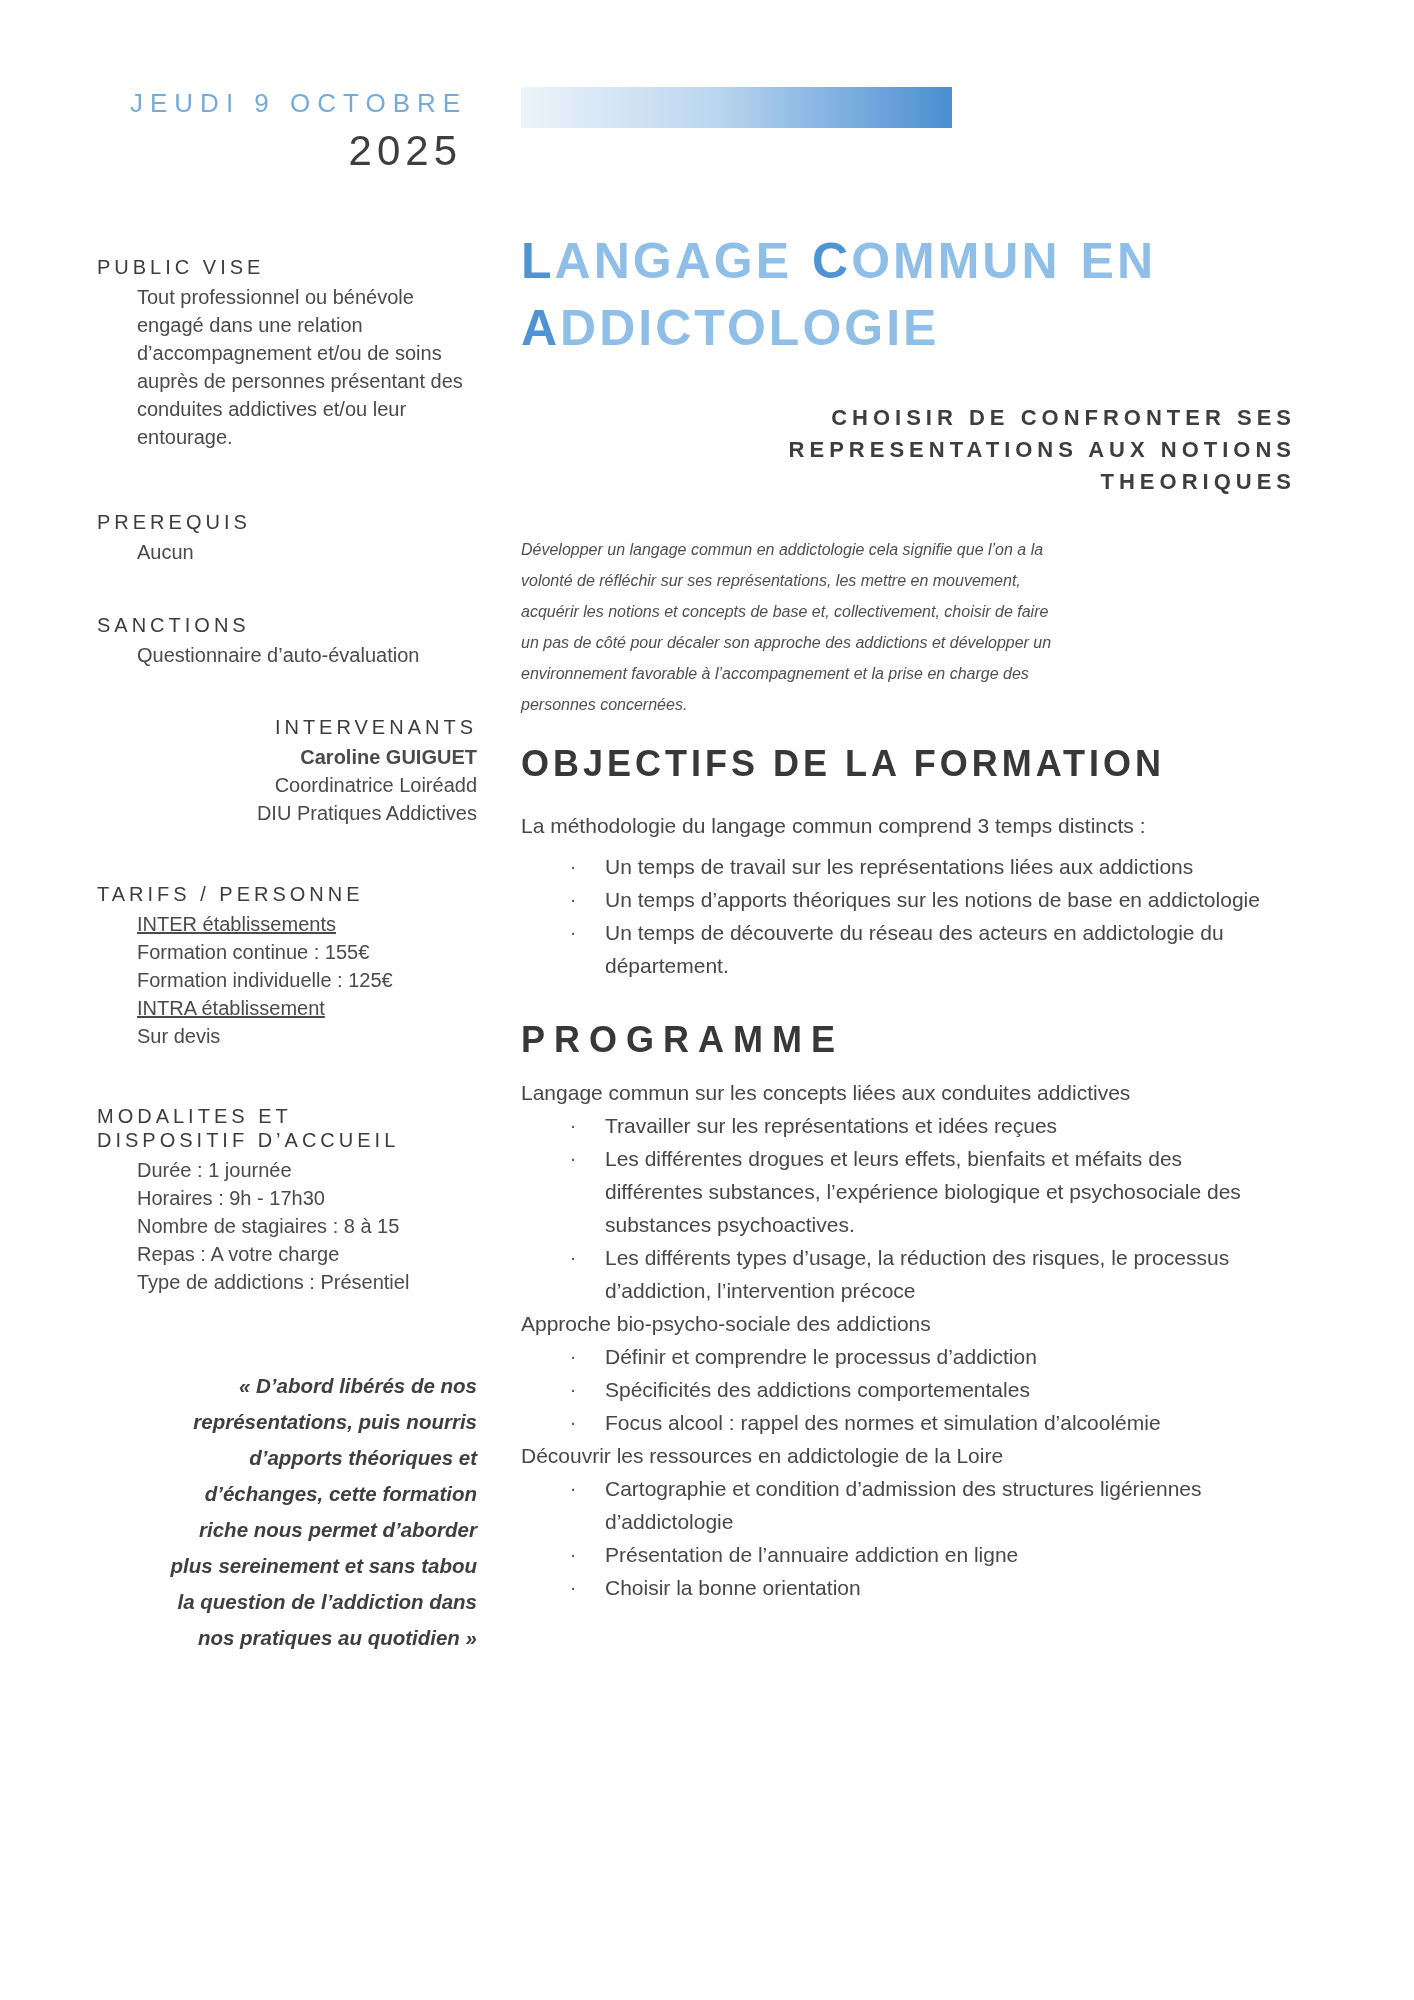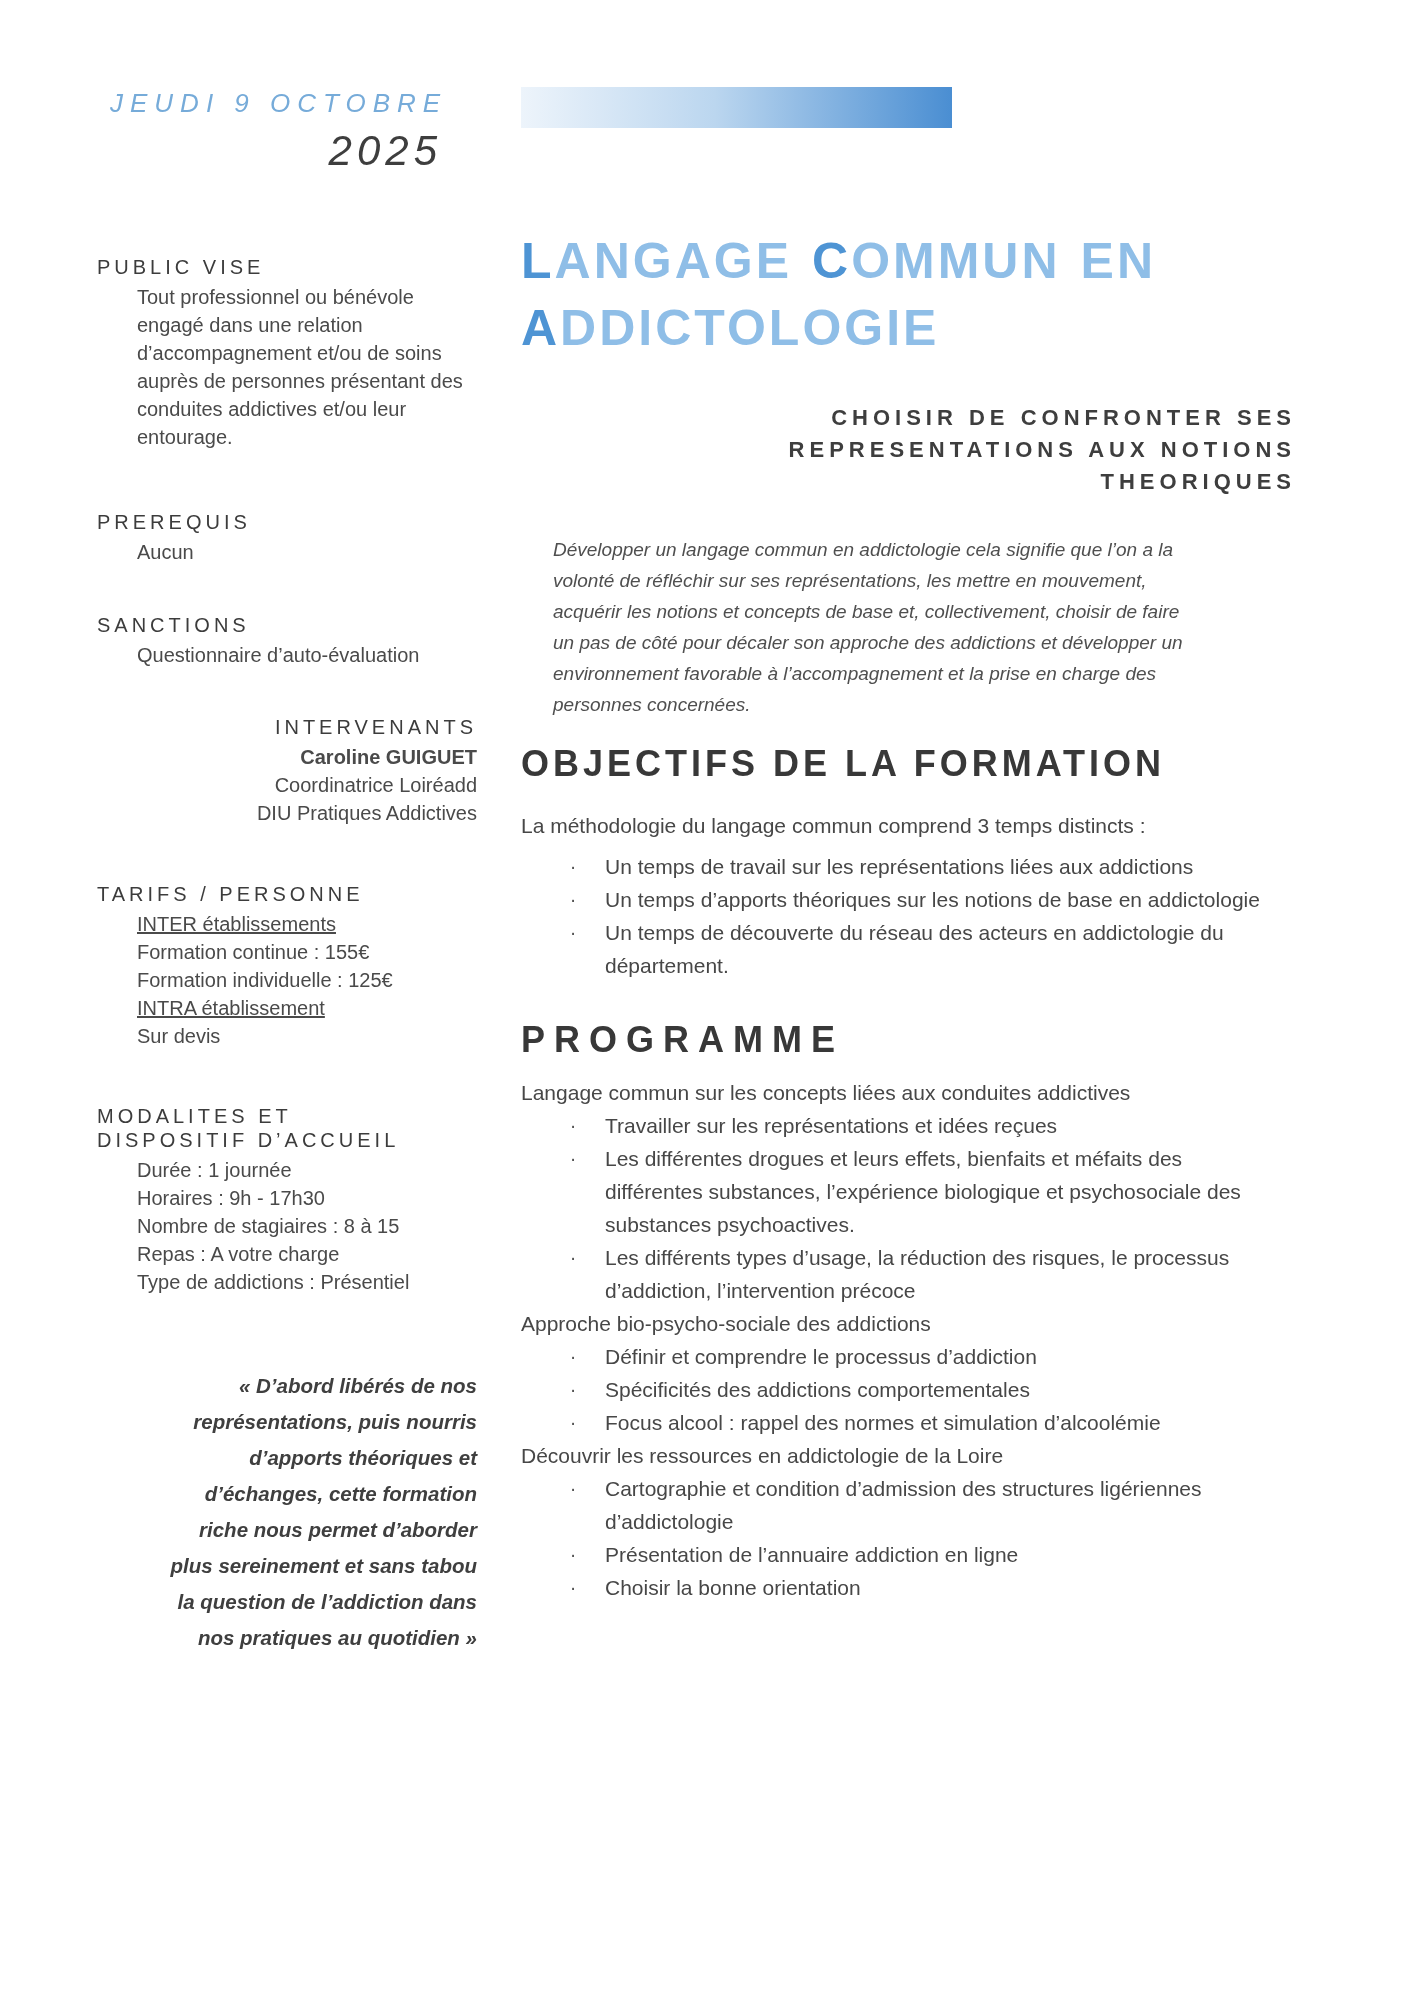--- a/index.html
+++ b/index.html
@@ -6,21 +6,21 @@
   .page{
     position:relative;
     width:1414px;height:2000px;
     background:#ffffff;
     font-family:"Liberation Sans", sans-serif;
     color:#474747;
     overflow:hidden;
   }
 
   
-  .date-block{position:absolute;left:110px;top:88px;width:332px;text-align:right;font-style:italic;}
+  .date-block{position:absolute;left:130px;top:88px;width:332px;text-align:right;}
   .date-line1{
     font-size:26px;letter-spacing:7px;color:#76ABD9;font-weight:400;white-space:nowrap;
   }
   .date-line2{
     font-size:42px;letter-spacing:5px;color:#3E3E3E;margin-top:8px;white-space:nowrap;
   }
 
   
   .grad-bar{
     position:absolute;left:521px;top:87px;width:431px;height:41px;
@@ -53,21 +53,21 @@
   
   .main{position:absolute;left:521px;top:228px;width:775px;}
   .doc-title{font-size:50px;letter-spacing:3px;line-height:67px;color:#8FBEE7;font-weight:bold;}
   .doc-title .w{margin-right:20px;}
   .doc-title .acc{color:#4E94D4;}
   .title-line{white-space:nowrap;}
 
   .subtitle{margin-top:40px;font-size:22px;font-weight:bold;letter-spacing:5px;color:#3E3E3E;text-align:right;}
   .subtitle .stl{line-height:32px;white-space:nowrap;}
 
-  .intro{margin-top:36px;font-size:19px;font-style:italic;color:#4F4F4F;margin-left:32px;}
+  .intro{margin-top:36px;font-size:16px;font-style:italic;color:#4F4F4F;}
   .intro .iline{line-height:31px;white-space:nowrap;}
 
   .h2{
     font-size:36px;font-weight:bold;letter-spacing:4px;color:#383838;
     line-height:44px;white-space:nowrap;
   }
   .h2.objectifs{margin-top:22px;}
   .h2.programme{margin-top:36px;letter-spacing:9px;}
 
   .lead{margin-top:23px;font-size:21px;line-height:33px;color:#474747;}

